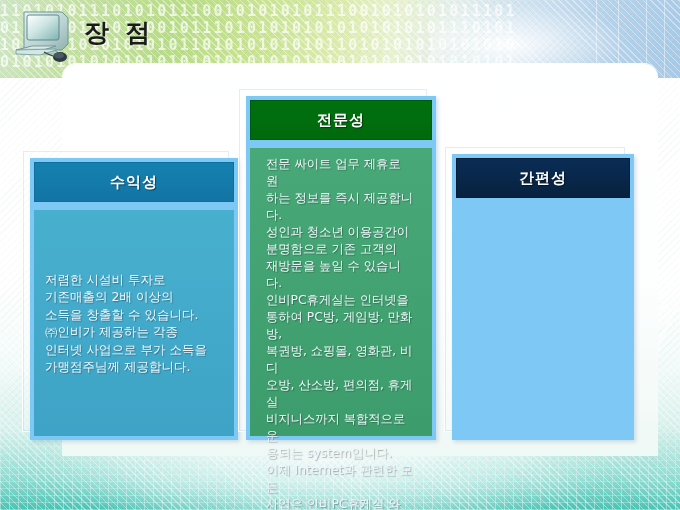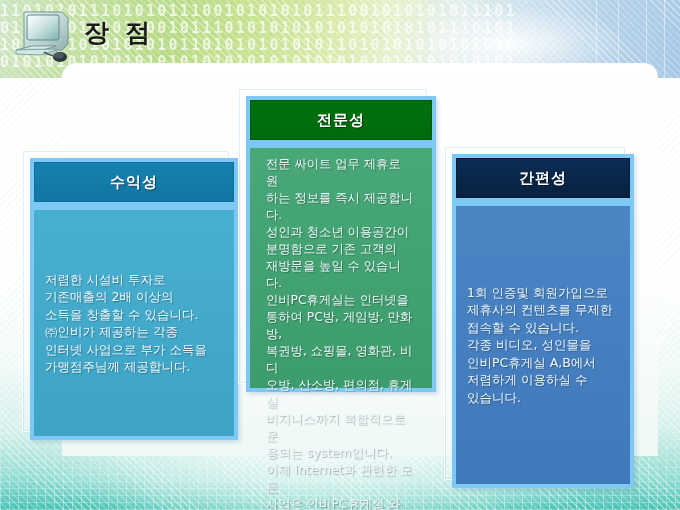--- a/index.html
+++ b/index.html
@@ -133,26 +133,26 @@
     white-space:pre-line;
     display:flex;align-items:center;
   }
   .card .bd span{display:block;width:100%;}
 
   
   #card-0{left:30px;top:158px;width:208px;height:282px;}
   #card-0 .hd{background:linear-gradient(to bottom,#1581b0 0%,#1275a4 100%);border:1px solid #0e6e9c;}
   #card-0 .bd{background:linear-gradient(to bottom,#48b0cf 0%,#3ea3c6 100%);}
 
-  #card-1{left:246px;top:96px;width:190px;height:296px;}
+  #card-1{left:246px;top:96px;width:190px;height:344px;}
   #card-1 .hd{background:linear-gradient(to bottom,#00700f 0%,#006a0d 100%);border:1px solid #005a0b;}
   #card-1 .bd{background:linear-gradient(to bottom,#49a878 0%,#3d9c6c 100%);padding:8px 16px;align-items:flex-start;}
   #card-1 .bd span{font-size:12.3px;line-height:17px;}
 
-  #card-2{left:452px;top:154px;width:182px;height:334px;}
+  #card-2{left:452px;top:154px;width:182px;height:286px;}
   #card-2 .hd{background:linear-gradient(to bottom,#0a2c55 0%,#07223f 100%);border:1px solid #061c36;}
   #card-2 .bd{background:linear-gradient(to bottom,#4a85c4 0%,#4079ba 100%);}
 </style>
 </head>
 <body>
 
 <div class="slide">
 
   <div class="headerband">
     <div class="binrow" style="top:2px;">1101010111010101110010101010111001010101011101</div>
@@ -259,25 +259,16 @@
 사업은 인비PC휴게실 와 함
 께 이루어집니다.</span>
       </div>
     </div>
   </div>
 
   <div class="card" id="card-2">
     <div class="ghost"></div>
     <div class="body-wrap">
       <div class="hd">간편성</div>
-      <div class="bd">
-        <span>1회 인증및 회원가입으로
-제휴사의 컨텐츠를 무제한
-접속할 수 있습니다.
-각종 비디오, 성인물을
-인비PC휴게실 A,B에서
-저렴하게 이용하실 수
-있습니다.</span>
-      </div>
     </div>
   </div>
 
 </div>
 
 </body></html>

